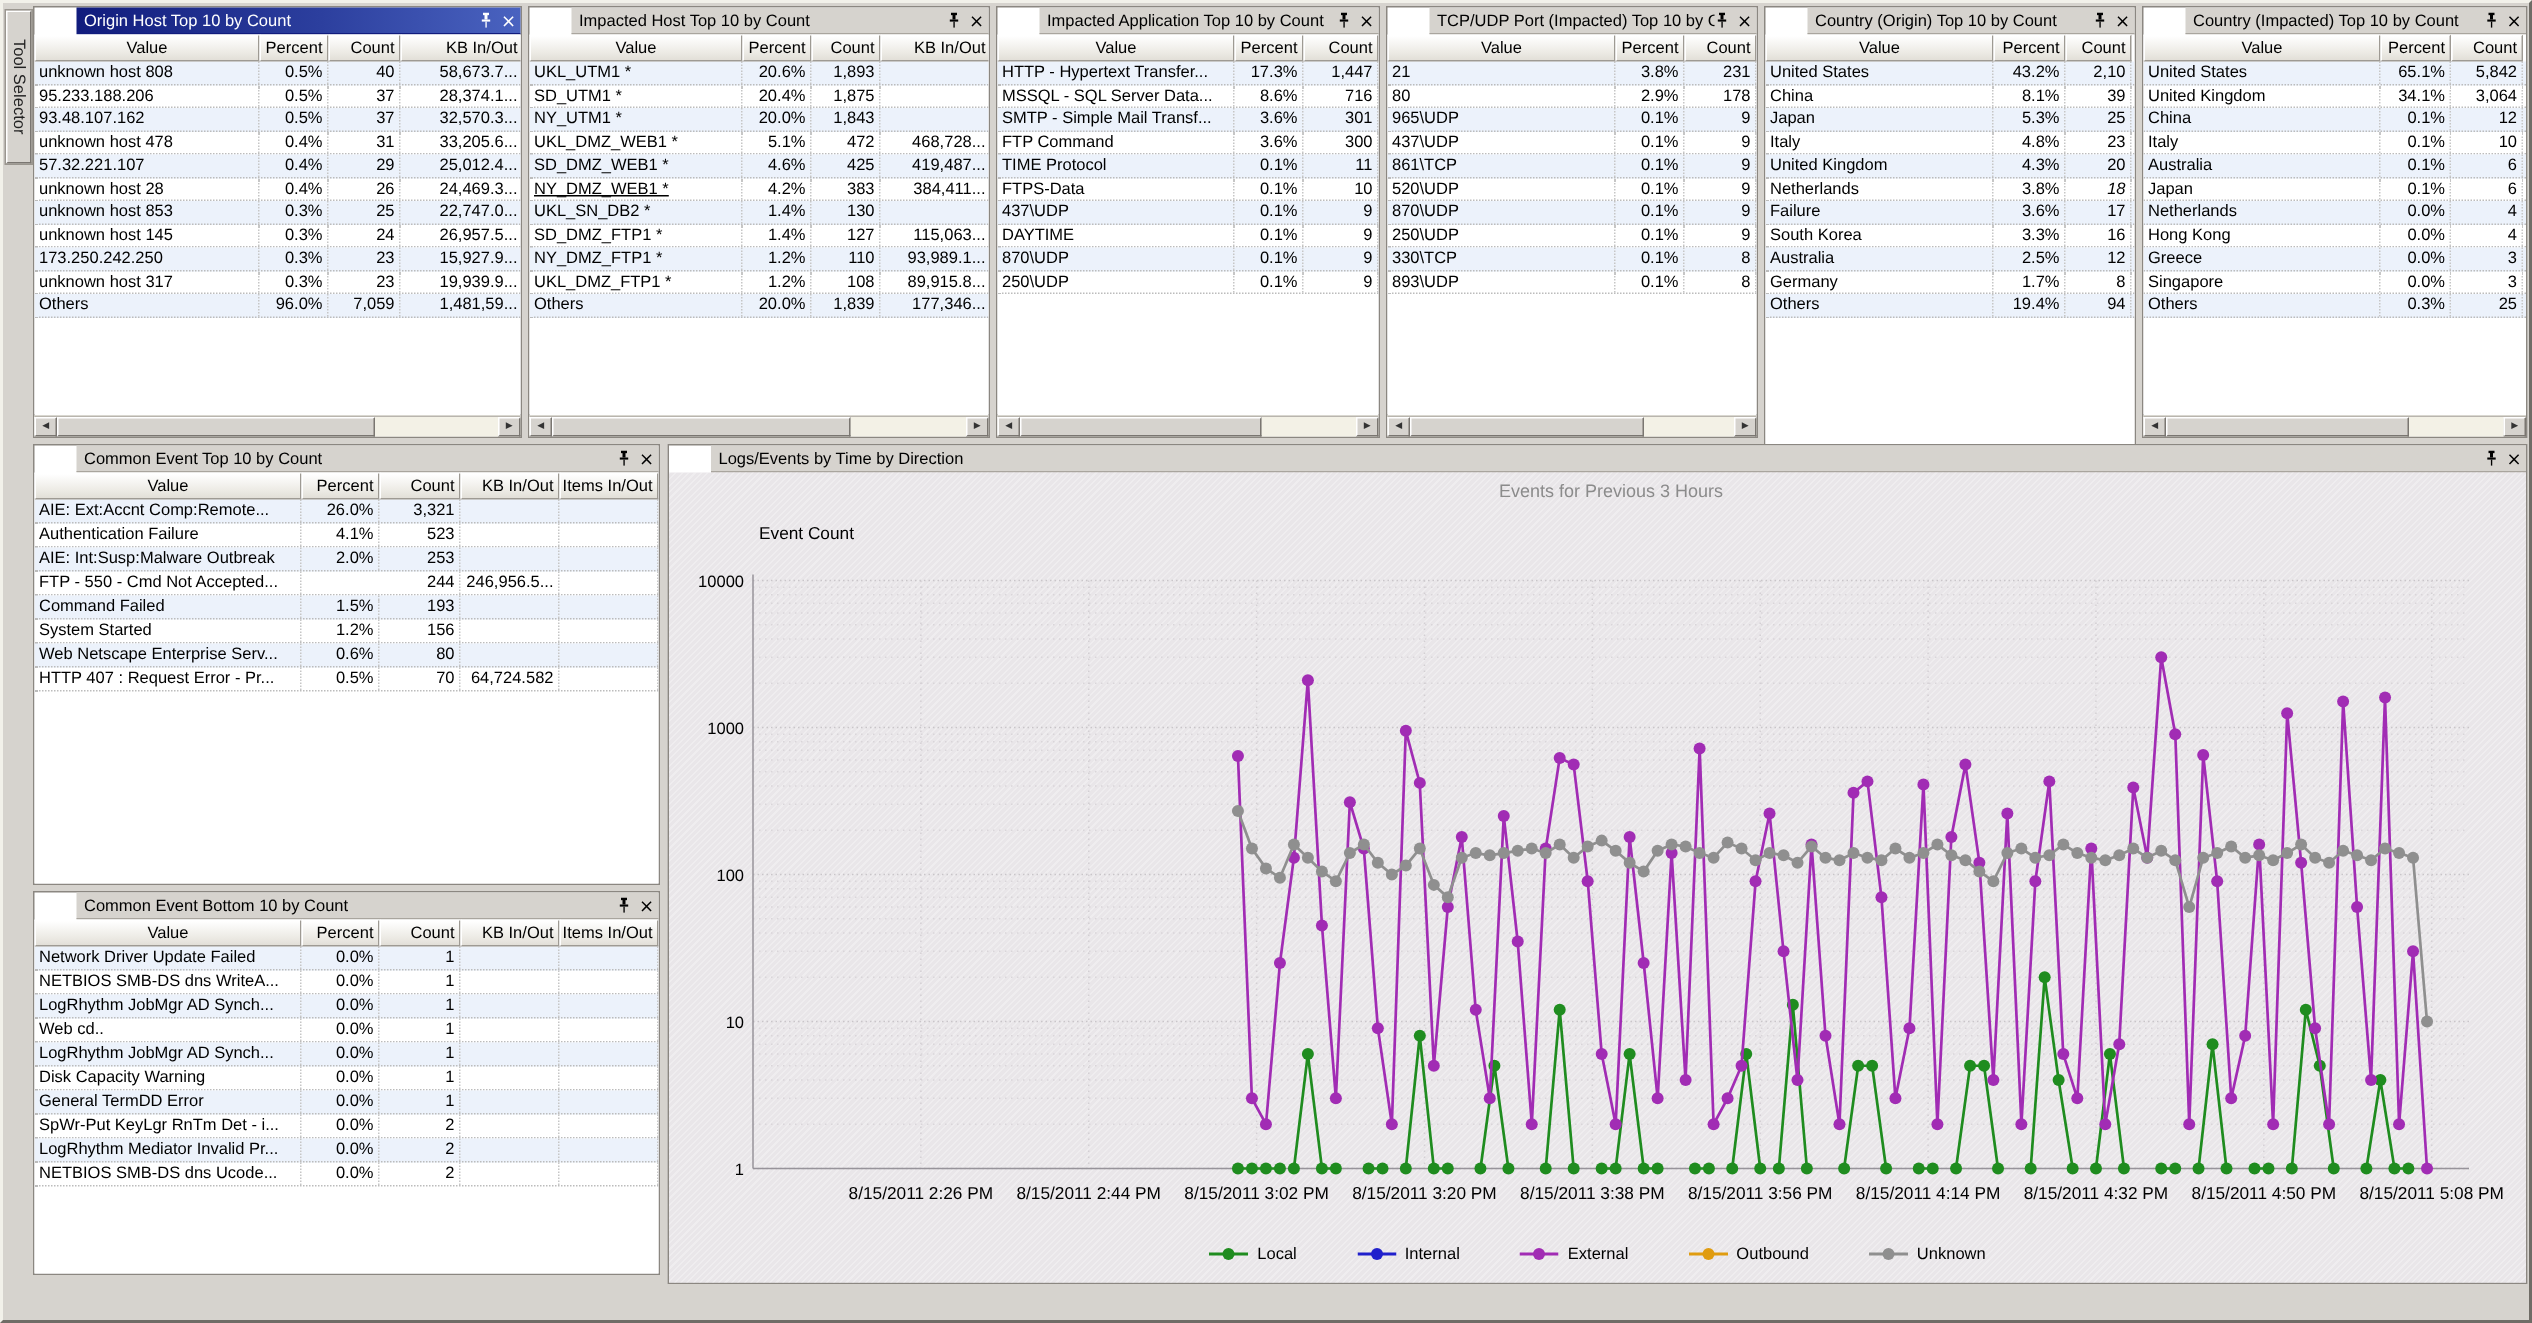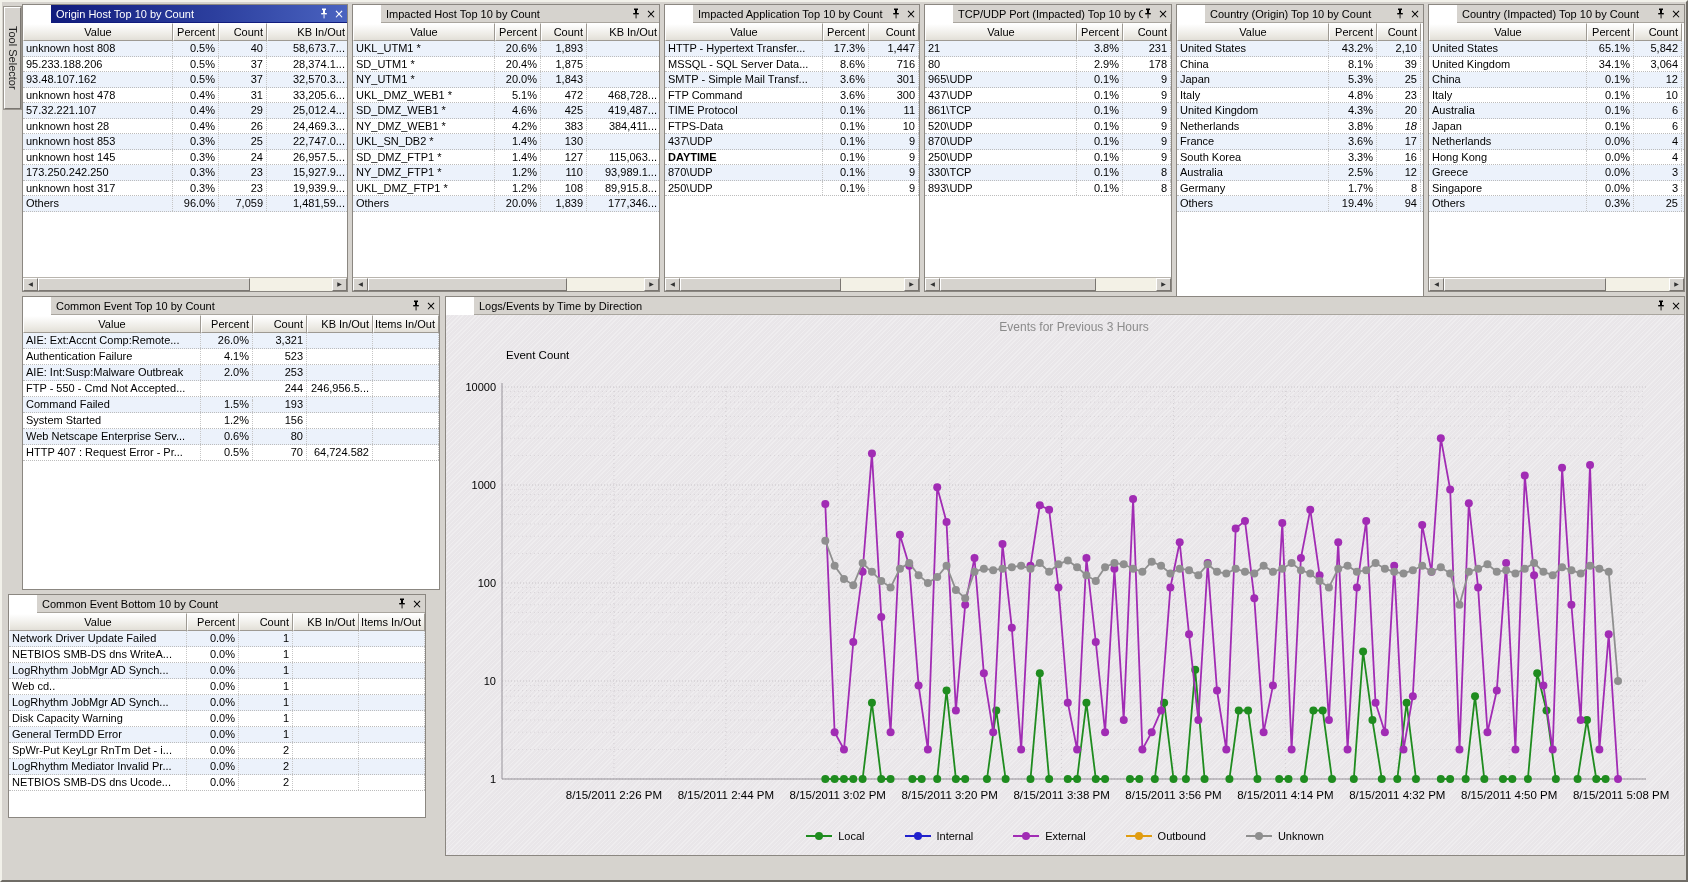--- a/index.html
+++ b/index.html
@@ -210,21 +210,21 @@
         <div class="td num" style="width: 46px;">472</div>
         <div class="td num" style="width: 74px;">468,728...</div>
       </div>
       <div class="tr">
         <div class="td" style="width: 142px;">SD_DMZ_WEB1 *</div>
         <div class="td num" style="width: 46px;">4.6%</div>
         <div class="td num" style="width: 46px;">425</div>
         <div class="td num" style="width: 74px;">419,487...</div>
       </div>
       <div class="tr">
-        <div class="td" style="width: 142px;">NY_DMZ_WEB1 *</div>
+        <div class="td" style="width: 142px; text-decoration: underline;">NY_DMZ_WEB1 *</div>
         <div class="td num" style="width: 46px;">4.2%</div>
         <div class="td num" style="width: 46px;">383</div>
         <div class="td num" style="width: 74px;">384,411...</div>
       </div>
       <div class="tr">
         <div class="td" style="width: 142px;">UKL_SN_DB2 *</div>
         <div class="td num" style="width: 46px;">1.4%</div>
         <div class="td num" style="width: 46px;">130</div>
         <div class="td num" style="width: 74px;"></div>
       </div>
@@ -310,21 +310,21 @@
         <div class="td" style="width: 158px;">FTPS-Data</div>
         <div class="td num" style="width: 46px;">0.1%</div>
         <div class="td num" style="width: 50px;">10</div>
       </div>
       <div class="tr">
         <div class="td" style="width: 158px;">437\UDP</div>
         <div class="td num" style="width: 46px;">0.1%</div>
         <div class="td num" style="width: 50px;">9</div>
       </div>
       <div class="tr">
-        <div class="td" style="width: 158px; font-weight: bold;">DAYTIME</div>
+        <div class="td" style="width: 158px;">DAYTIME</div>
         <div class="td num" style="width: 46px;">0.1%</div>
         <div class="td num" style="width: 50px;">9</div>
       </div>
       <div class="tr">
         <div class="td" style="width: 158px;">870\UDP</div>
         <div class="td num" style="width: 46px;">0.1%</div>
         <div class="td num" style="width: 50px;">9</div>
       </div>
       <div class="tr">
         <div class="td" style="width: 158px;">250\UDP</div>
@@ -463,21 +463,21 @@
         <div class="td" style="width: 152px;">United Kingdom</div>
         <div class="td num" style="width: 48px;">4.3%</div>
         <div class="td num" style="width: 44px;">20</div>
       </div>
       <div class="tr">
         <div class="td" style="width: 152px;">Netherlands</div>
         <div class="td num" style="width: 48px;">3.8%</div>
         <div class="td num" style="width: 44px; font-style: italic;">18</div>
       </div>
       <div class="tr">
-        <div class="td" style="width: 152px;">France</div>
+        <div class="td" style="width: 152px;">Failure</div>
         <div class="td num" style="width: 48px;">3.6%</div>
         <div class="td num" style="width: 44px;">17</div>
       </div>
       <div class="tr">
         <div class="td" style="width: 152px;">South Korea</div>
         <div class="td num" style="width: 48px;">3.3%</div>
         <div class="td num" style="width: 44px;">16</div>
       </div>
       <div class="tr">
         <div class="td" style="width: 152px;">Australia</div>
@@ -661,21 +661,21 @@
       <div class="tr">
         <div class="td" style="width: 178px;">HTTP 407 : Request Error - Pr...</div>
         <div class="td num" style="width: 52px;">0.5%</div>
         <div class="td num" style="width: 54px;">70</div>
         <div class="td num" style="width: 66px;">64,724.582</div>
         <div class="td num" style="width: 66px;"></div>
       </div>
     </div>
 </div>
 
-<div class="panel leftcol" style="left:8px; top:594px; width:418px; height:224px">
+<div class="panel leftcol" style="left:22px; top:594px; width:418px; height:256px">
   <div class="titlebar">
     <span class="title">Common Event Bottom 10 by Count</span>
     <span class="tb-icons">
         <span class="pin"><svg width="10" height="11" viewBox="0 0 10 11">
             <rect x="3" y="0.5" width="4" height="1.6" fill="currentColor"></rect>
             <rect x="4" y="2" width="2" height="3" fill="currentColor"></rect>
             <rect x="2.2" y="5" width="5.6" height="1.4" fill="currentColor"></rect>
             <rect x="4.6" y="6.4" width="0.9" height="4" fill="currentColor"></rect>
           </svg></span>
         <span class="closeg">×</span>

